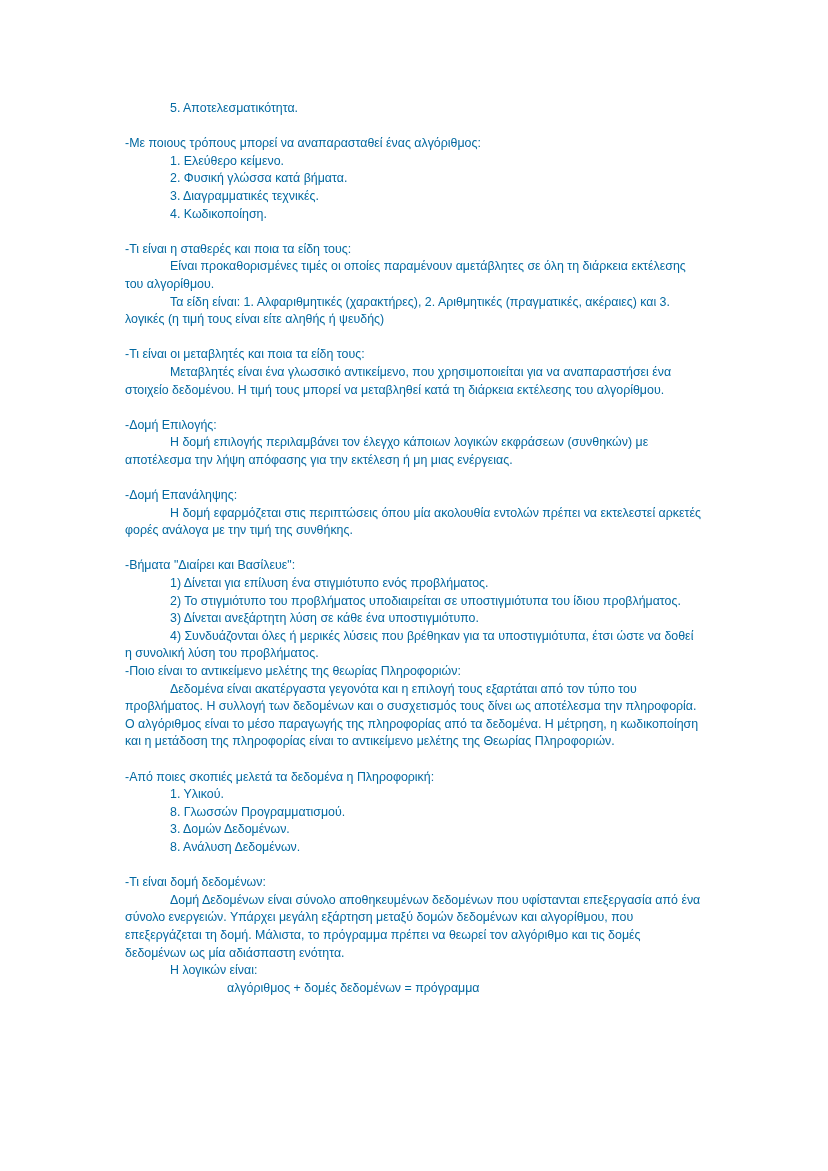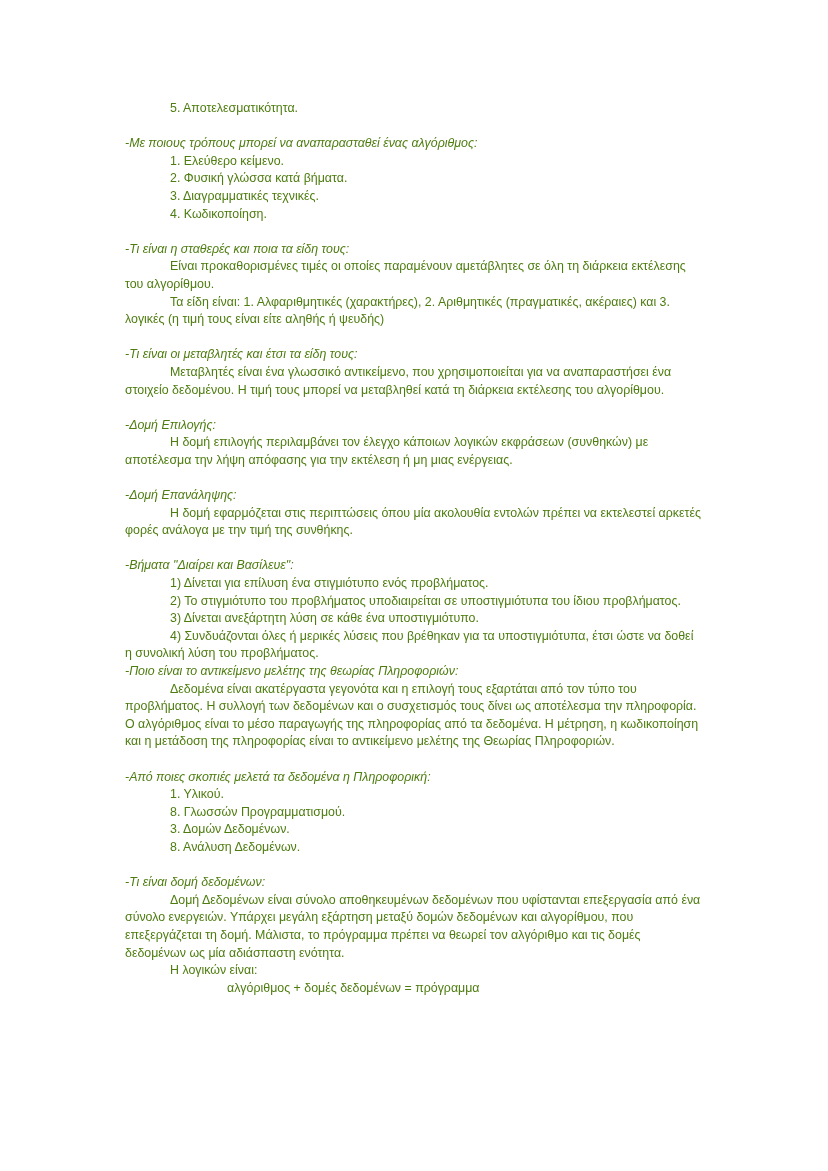--- a/index.html
+++ b/index.html
@@ -18,34 +18,33 @@
     box-sizing: border-box;
   }
   .doc-body {
     position: absolute;
     left: 125px;
     top: 100px;
     width: 578px;
     font-family: "Liberation Sans", "DejaVu Sans", sans-serif;
     font-size: 12.4px;
     line-height: 17.6px;
-    color: #4d7c0f;
+    color: #0369a1;
     -webkit-font-smoothing: antialiased;
   }
   .para {
     margin: 0;
     padding: 0;
     text-align: left;
     white-space: pre-wrap;
     word-wrap: break-word;
   }
   
   .para.flush {
     text-indent: 0;
-    font-style: italic;
   }
   
   .para.indent {
     text-indent: 45px;
   }
   
   .para.indent2 {
     text-indent: 102px;
   }
   
@@ -65,21 +64,21 @@
       <div class="para flush">-Με ποιους τρόπους μπορεί να αναπαρασταθεί ένας αλγόριθμος:</div>
       <div class="para indent">1. Ελεύθερο κείμενο.</div>
       <div class="para indent">2. Φυσική γλώσσα κατά βήματα.</div>
       <div class="para indent">3. Διαγραμματικές τεχνικές.</div>
       <div class="para indent">4. Κωδικοποίηση.</div>
       <div class="blank">&nbsp;</div>
       <div class="para flush">-Τι είναι η σταθερές και ποια τα είδη τους:</div>
       <div class="para indent">Είναι προκαθορισμένες τιμές οι οποίες παραμένουν αμετάβλητες σε όλη τη διάρκεια εκτέλεσης του αλγορίθμου.</div>
       <div class="para indent">Τα είδη είναι: 1. Αλφαριθμητικές (χαρακτήρες), 2. Αριθμητικές (πραγματικές, ακέραιες) και 3. λογικές (η τιμή τους είναι είτε αληθής ή ψευδής)</div>
       <div class="blank">&nbsp;</div>
-      <div class="para flush">-Τι είναι οι μεταβλητές και έτσι τα είδη τους:</div>
+      <div class="para flush">-Τι είναι οι μεταβλητές και ποια τα είδη τους:</div>
       <div class="para indent">Μεταβλητές είναι ένα γλωσσικό αντικείμενο, που χρησιμοποιείται για να αναπαραστήσει ένα στοιχείο δεδομένου. Η τιμή τους μπορεί να μεταβληθεί κατά τη διάρκεια εκτέλεσης του αλγορίθμου.</div>
       <div class="blank">&nbsp;</div>
       <div class="para flush">-Δομή Επιλογής:</div>
       <div class="para indent">Η δομή επιλογής περιλαμβάνει τον έλεγχο κάποιων λογικών εκφράσεων (συνθηκών) με αποτέλεσμα την λήψη απόφασης για την εκτέλεση ή μη μιας ενέργειας.</div>
       <div class="blank">&nbsp;</div>
       <div class="para flush">-Δομή Επανάληψης:</div>
       <div class="para indent">Η δομή εφαρμόζεται στις περιπτώσεις όπου μία ακολουθία εντολών πρέπει να εκτελεστεί αρκετές φορές ανάλογα με την τιμή της συνθήκης.</div>
       <div class="blank">&nbsp;</div>
       <div class="para flush">-Βήματα "Διαίρει και Βασίλευε":</div>
       <div class="para indent">1) Δίνεται για επίλυση ένα στιγμιότυπο ενός προβλήματος.</div>

